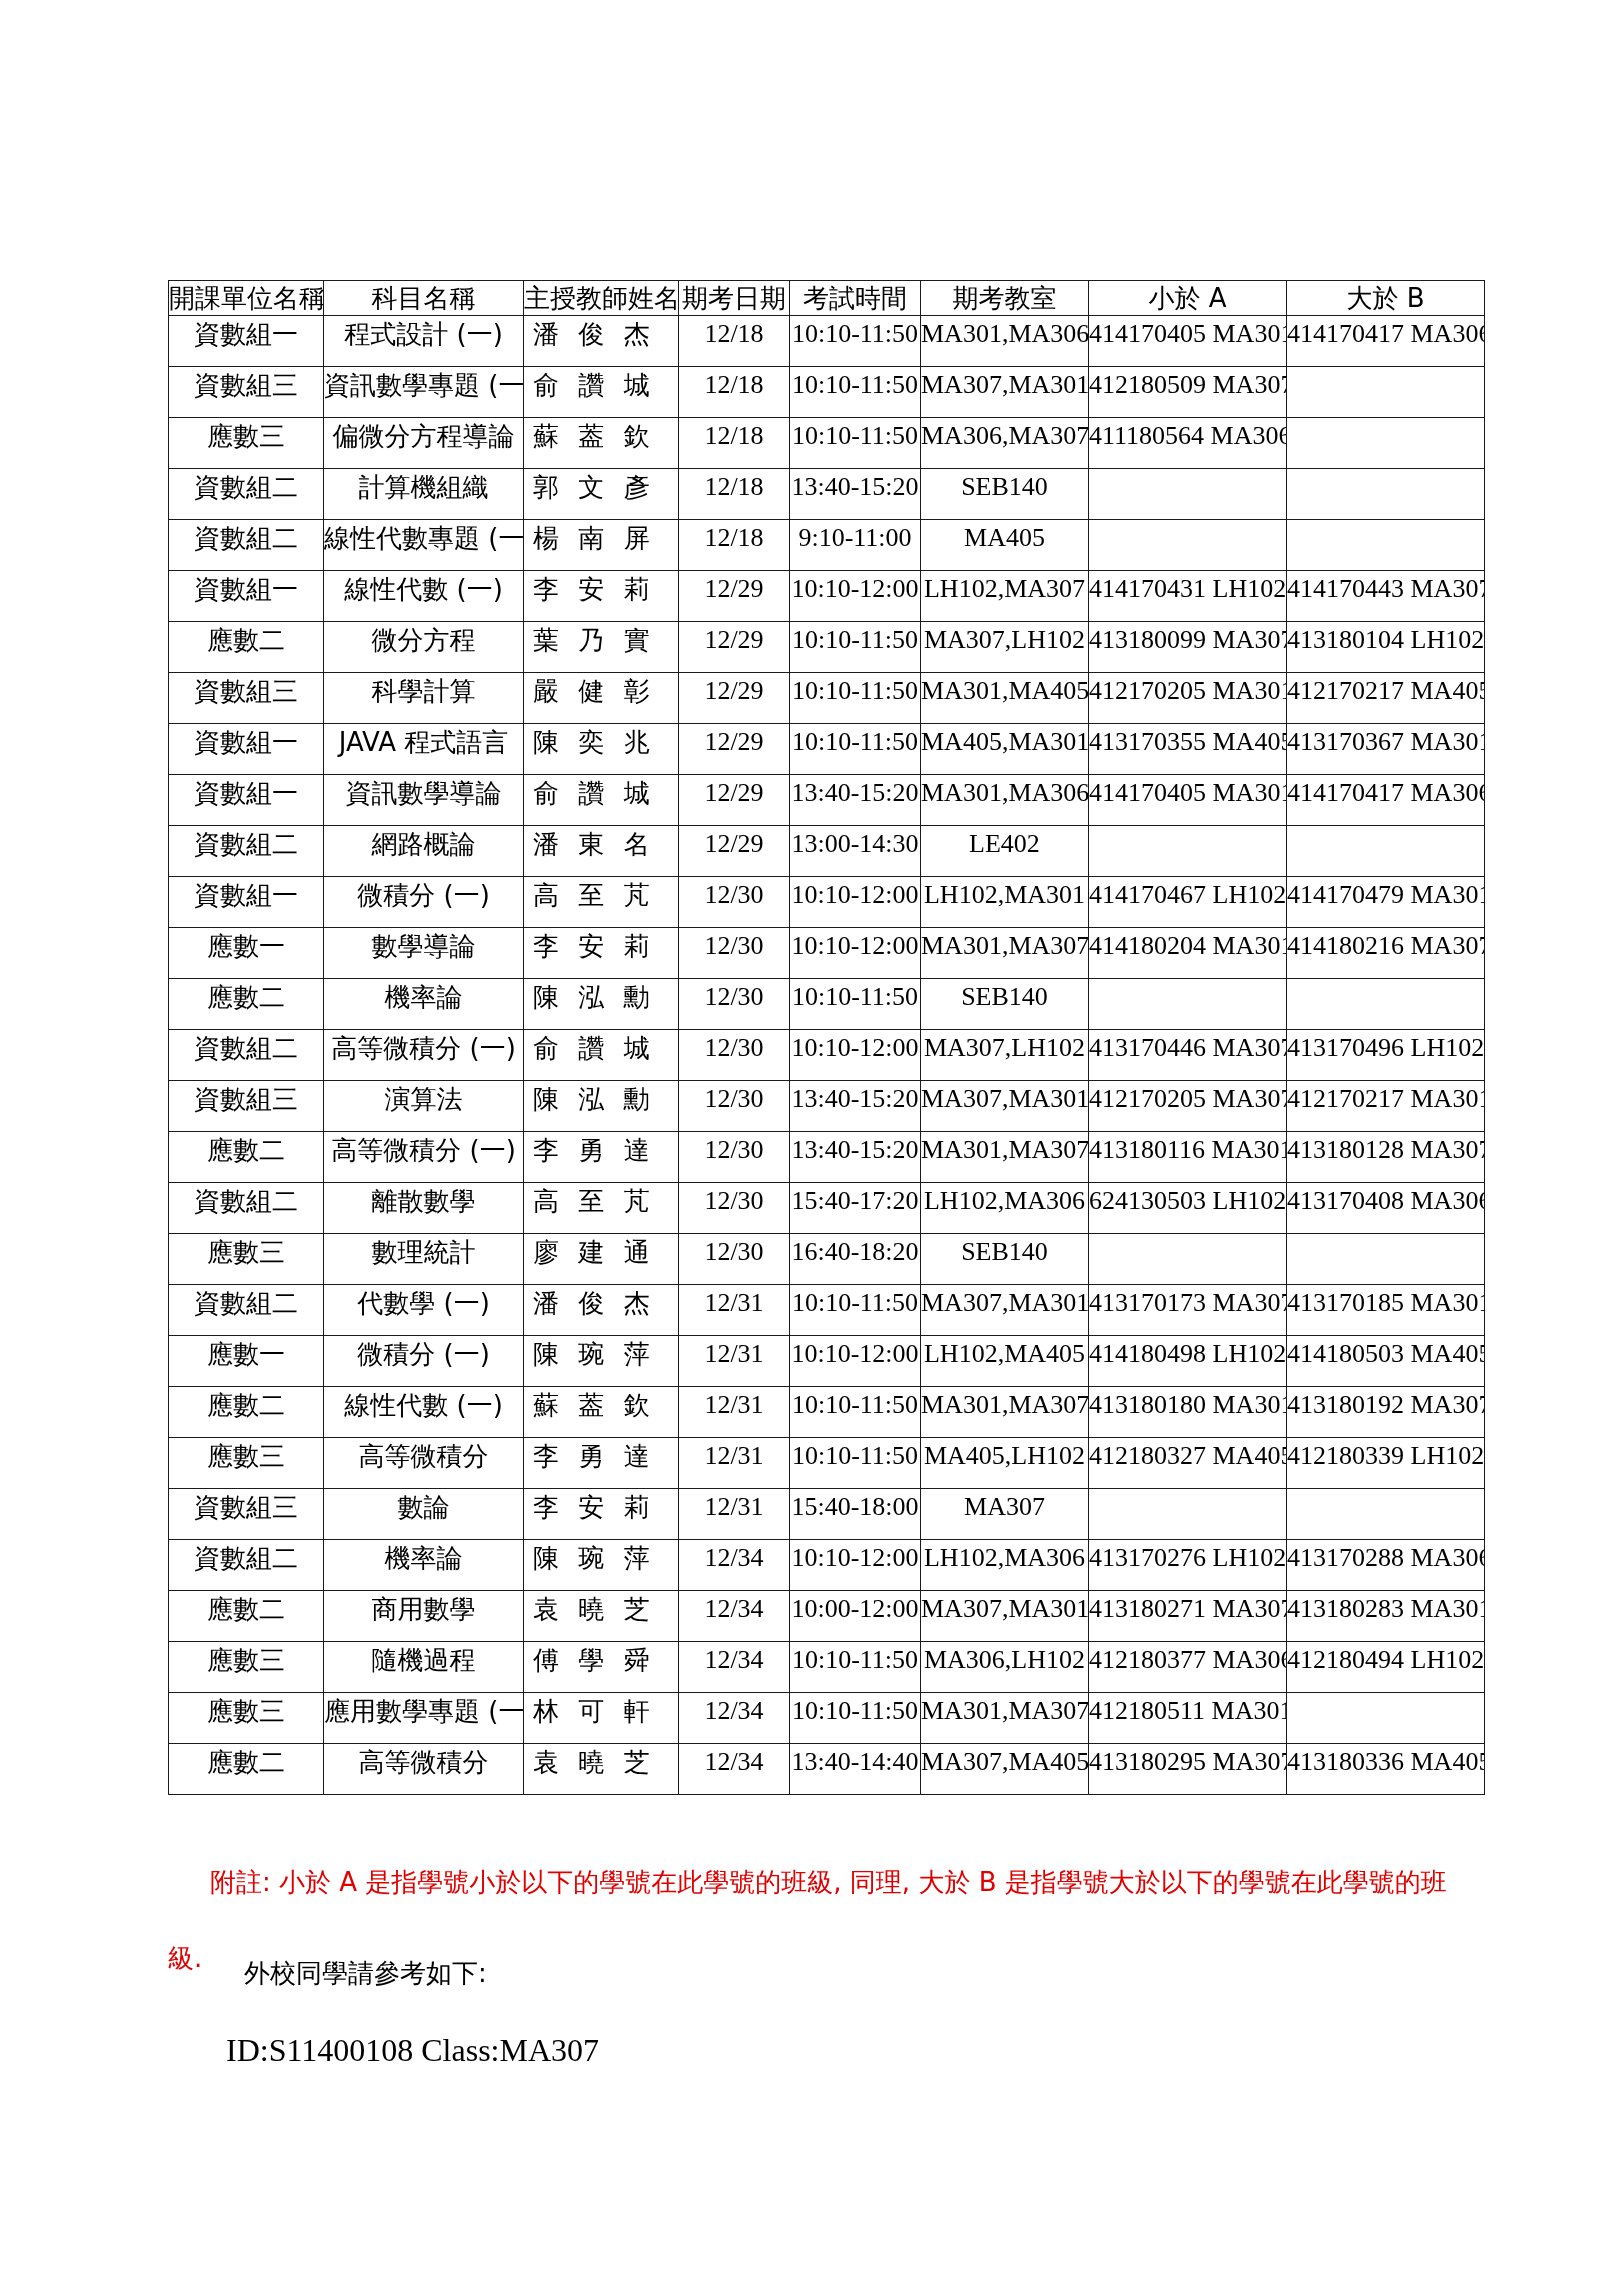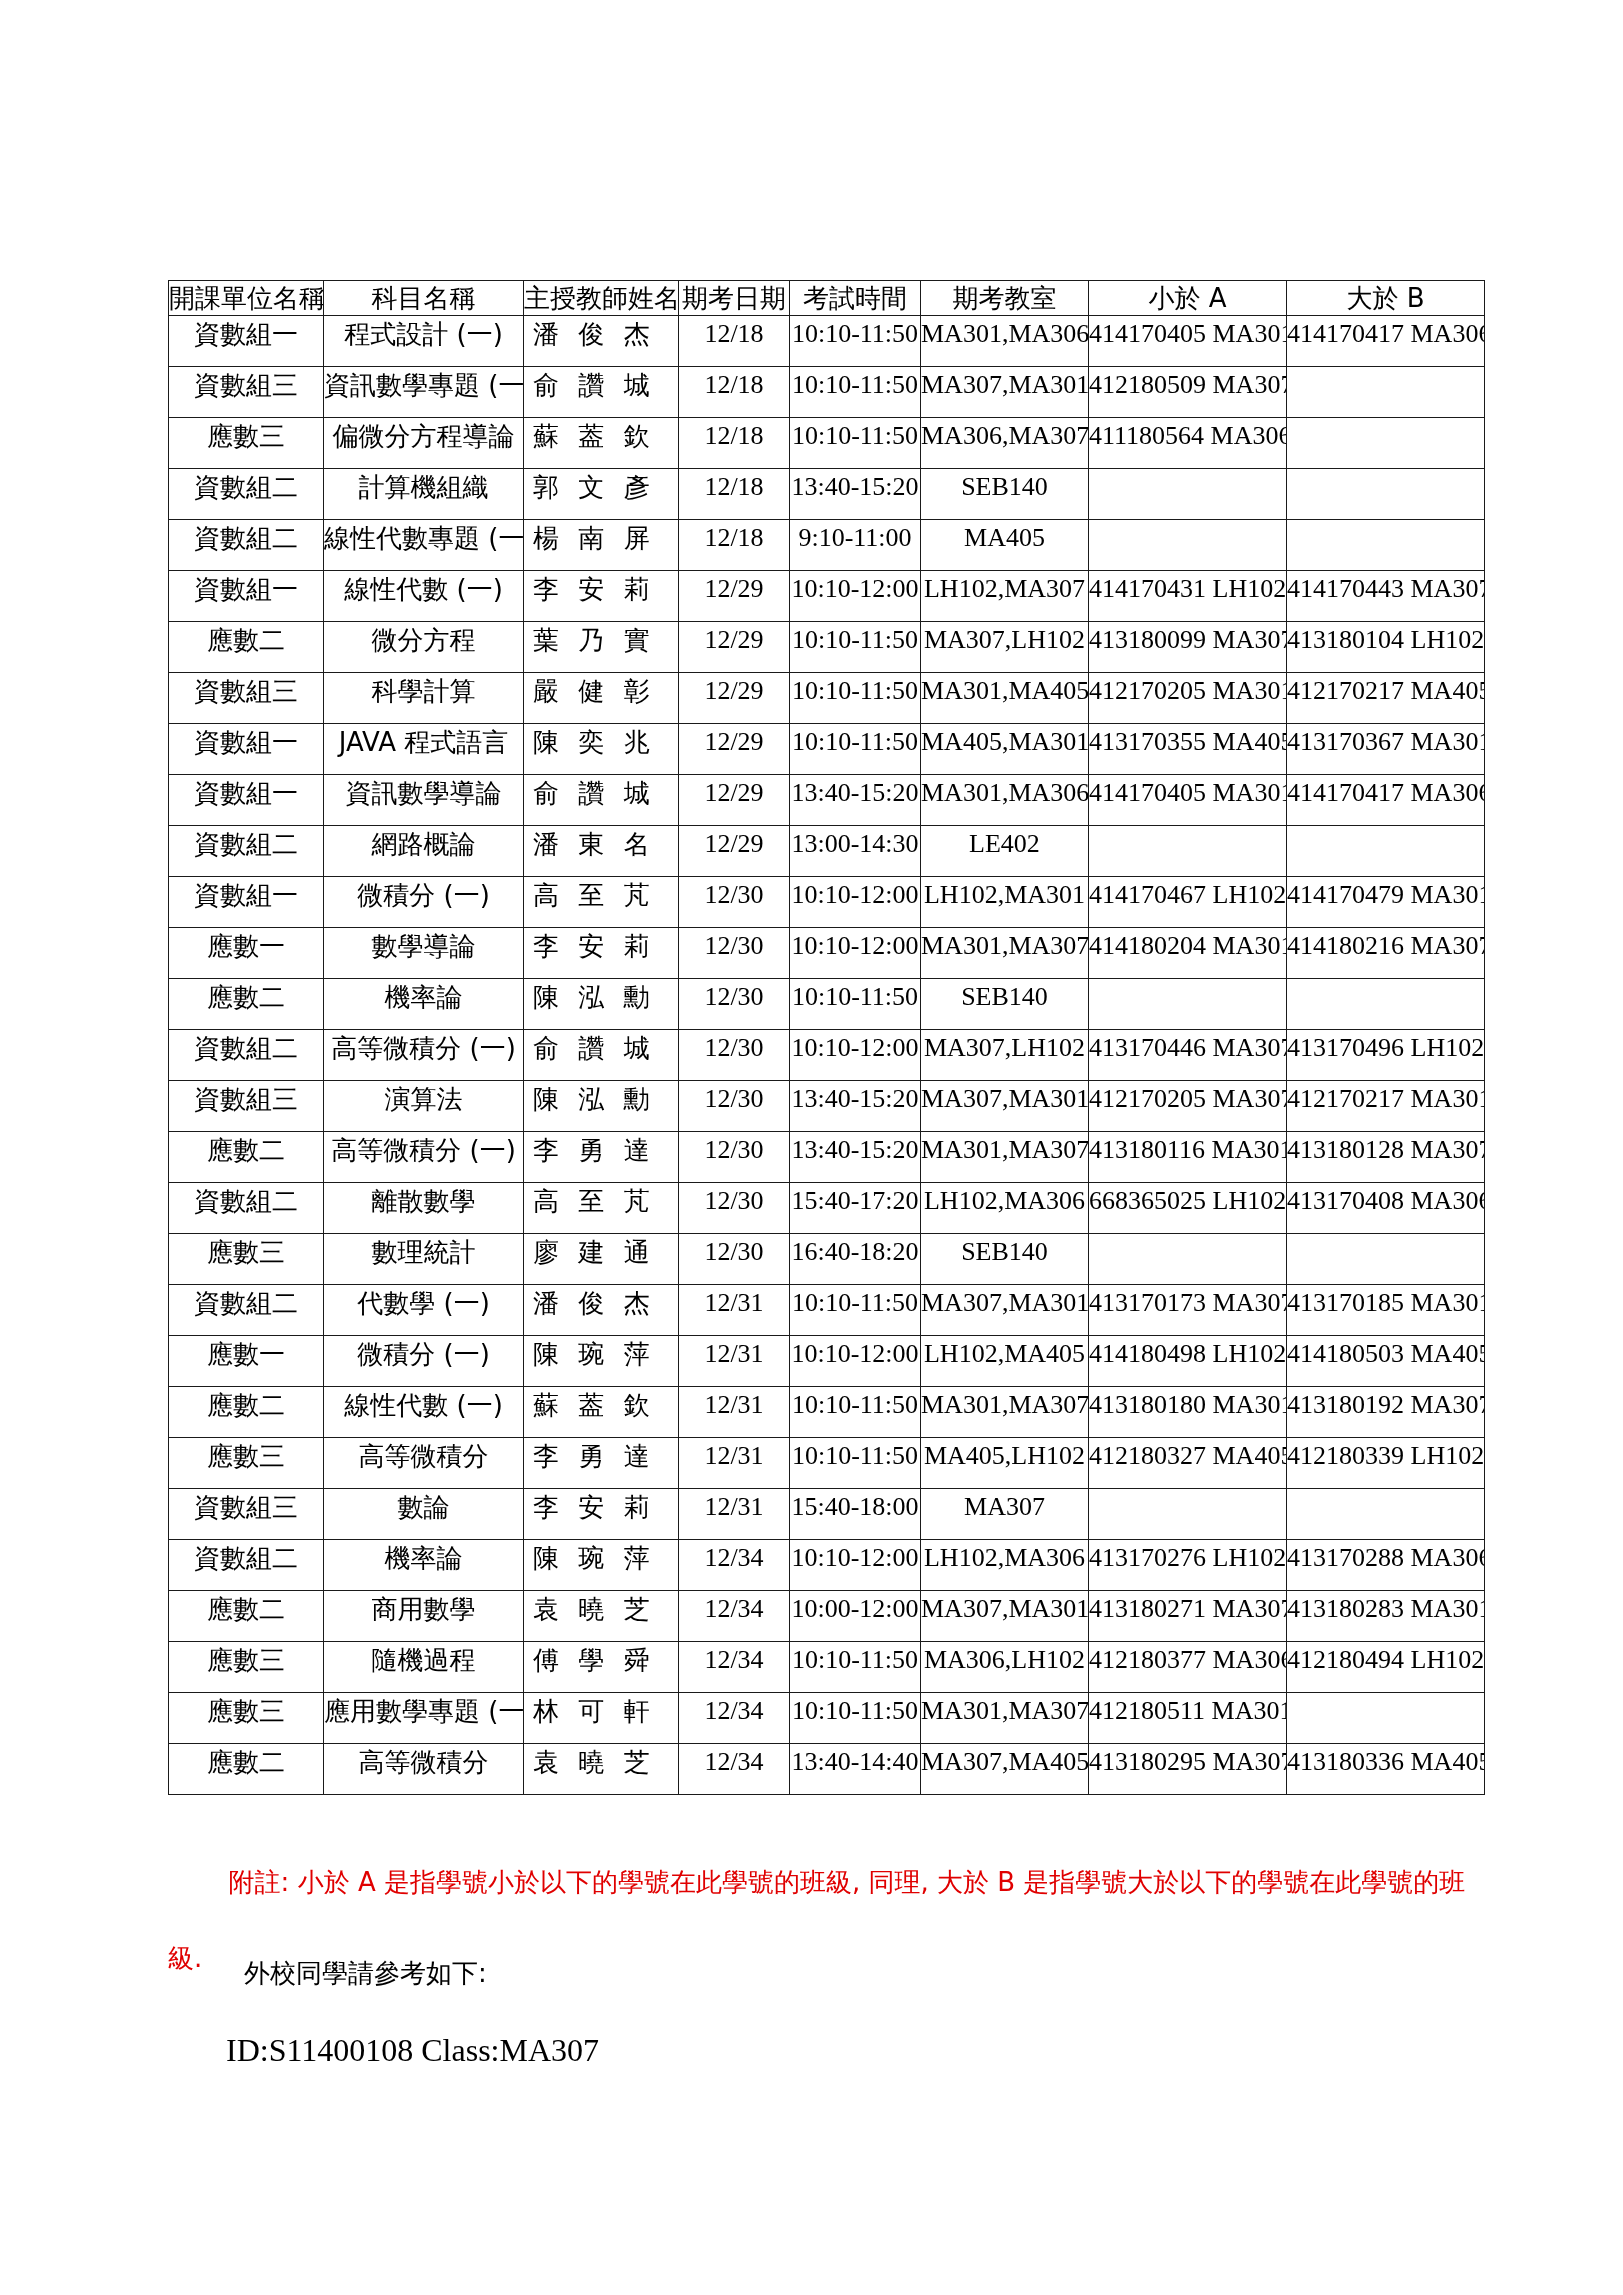--- a/index.html
+++ b/index.html
@@ -11,21 +11,21 @@
   table.exam th, table.exam td { border:1.4px solid #1a1a1a; text-align:center;
                padding:0; overflow:hidden; white-space:nowrap; }
   table.exam th { height:34px; font-size:26px; font-weight:normal; line-height:34px;
                   font-family:"DejaVu Sans","Liberation Sans",sans-serif; vertical-align:middle; }
   table.exam td { height:50px; font-size:26px; vertical-align:top; line-height:36px; }
   td.cjk { font-family:"DejaVu Sans","Liberation Sans",sans-serif; font-size:26px; }
   td.teacher { font-family:"DejaVu Sans","Liberation Sans",sans-serif; font-size:26px; letter-spacing:19.4px; padding-left:19.4px; }
   td.num { font-family:"Liberation Serif","DejaVu Serif",serif; font-size:26px; transform-origin:center; }
   .note { position:absolute; left:168px; top:1844px; width:1316px; color:#e00000;
           font-family:"DejaVu Sans","Liberation Sans",sans-serif; font-size:26px; line-height:76px; }
-  .note .first { padding-left:42px;text-align:center; }
+  .note .first { padding-left:42px; }
   .ext { position:absolute; left:208px; top:1956px; font-size:26px;
          font-family:"DejaVu Sans","Liberation Sans",sans-serif;margin-left:36px; }
   .extid { position:absolute; left:226px; top:2032px; font-size:32px;
            font-family:"Liberation Serif","DejaVu Serif",serif; }
 </style>
 </head>
 <body>
 
 <div class="page">
   <table class="exam">
@@ -222,21 +222,21 @@
           <td class="num">413180116 MA301</td>
           <td class="num">413180128 MA307</td>
         </tr>
         <tr>
           <td class="cjk">資數組二</td>
           <td class="cjk">離散數學</td>
           <td class="teacher">高至芃</td>
           <td class="num">12/30</td>
           <td class="num">15:40-17:20</td>
           <td class="num">LH102,MA306</td>
-          <td class="num">668365025 LH102</td>
+          <td class="num">624130503 LH102</td>
           <td class="num">413170408 MA306</td>
         </tr>
         <tr>
           <td class="cjk">應數三</td>
           <td class="cjk">數理統計</td>
           <td class="teacher">廖建通</td>
           <td class="num">12/30</td>
           <td class="num">16:40-18:20</td>
           <td class="num">SEB140</td>
           <td class="num"></td>

